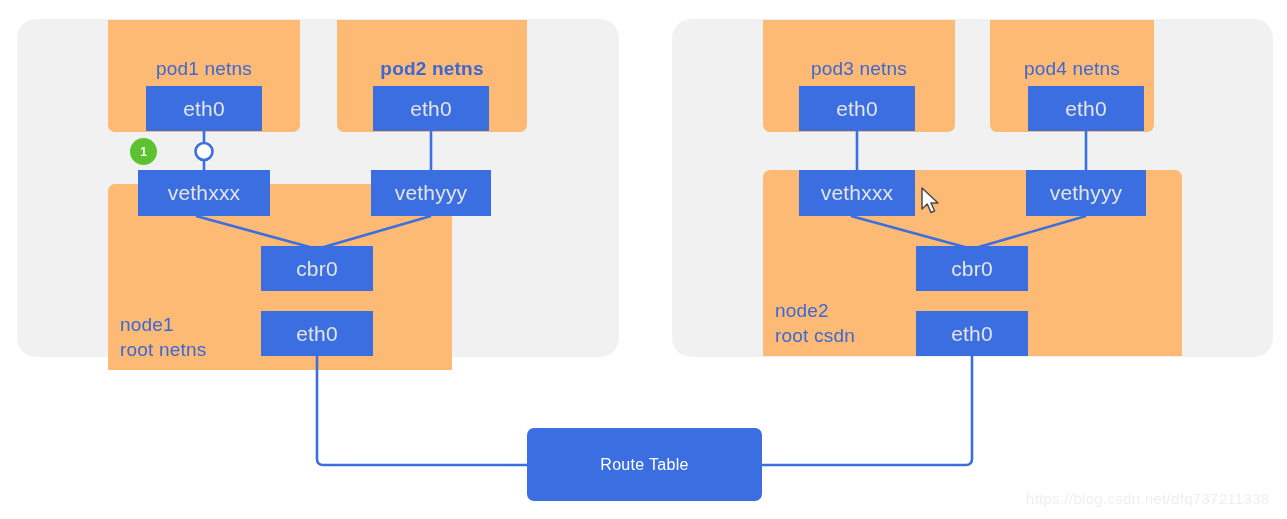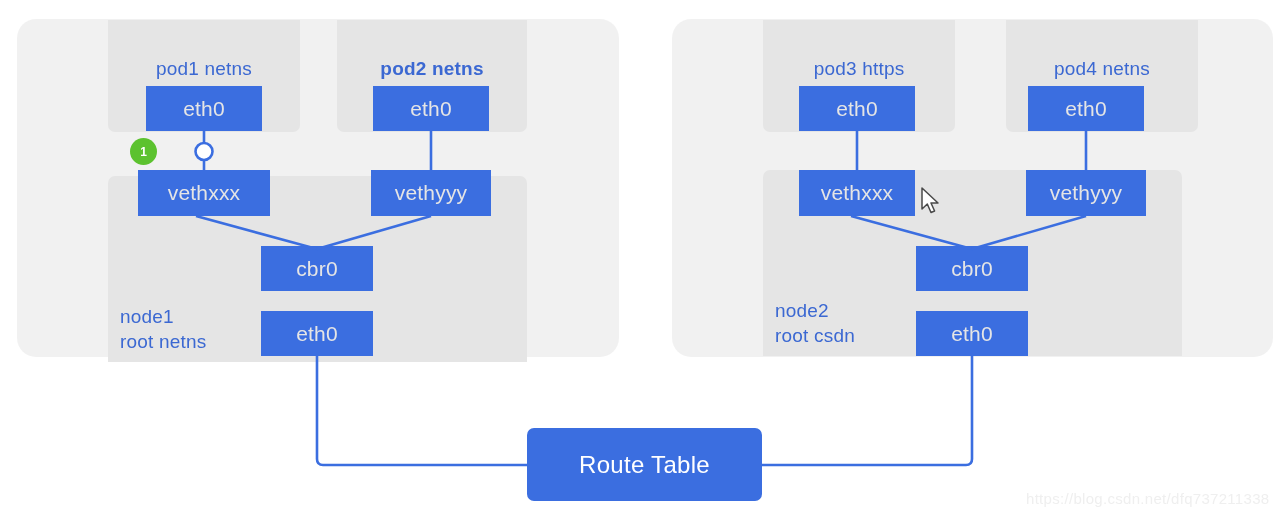--- a/index.html
+++ b/index.html
@@ -23,21 +23,21 @@
   .node-card {
     position: absolute;
     background: #f1f1f1;
     border-radius: 18px;
     box-shadow: 0 0 0 1px rgba(0,0,0,0.055);
   }
 
   
   .netns {
     position: absolute;
-    background: #e5e5e5;
+    background: #fdba74;
   }
   .netns.pod {
     border-bottom-left-radius: 7px;
     border-bottom-right-radius: 7px;
   }
   .netns.root {
     border-top-left-radius: 7px;
     border-top-right-radius: 7px;
   }
   .netns-label {
@@ -89,21 +89,21 @@
     align-items: center;
     justify-content: center;
   }
 
   
   .route-table {
     position: absolute;
     background: #3b6ee0;
     border-radius: 7px;
     color: #ffffff;
-    font-size: 24px;
+    font-size: 16px;
     display: flex;
     align-items: center;
     justify-content: center;
     letter-spacing: .3px;
   }
 
   
   .watermark {
     position: absolute;
     color: #efefef;
@@ -126,41 +126,41 @@
   <div class="node-card" style="left:18px; top:20px; width:600px; height:336px;"></div>
 
   <div class="netns pod" style="left:108px; top:20px; width:192px; height:112px;">
     <div class="netns-label center" style="top:36px;">pod1 netns</div>
   </div>
 
   <div class="netns pod" style="left:337px; top:20px; width:190px; height:112px;font-weight:bold;">
     <div class="netns-label center" style="top:36px;">pod2 netns</div>
   </div>
 
-  <div class="netns root" style="left:108px; top:176px; width:419px; height:186px;">
+  <div class="netns root" style="left:108px; top:184px; width:344px; height:186px;">
     <div class="netns-label" style="left:12px; top:128px;">node1
 root netns</div>
   </div>
 
   <div class="box" style="left:146px; top:86px; width:116px; height:45px;">eth0</div>
   <div class="box" style="left:373px; top:86px; width:116px; height:45px;">eth0</div>
   <div class="box" style="left:138px; top:170px; width:132px; height:46px;">vethxxx</div>
   <div class="box" style="left:371px; top:170px; width:120px; height:46px;">vethyyy</div>
   <div class="box" style="left:261px; top:246px; width:112px; height:45px;">cbr0</div>
   <div class="box" style="left:261px; top:311px; width:112px; height:45px;">eth0</div>
 
   <div class="badge" style="left:130px; top:138px;">1</div>
 
   <div class="node-card" style="left:673px; top:20px; width:599px; height:336px;"></div>
 
   <div class="netns pod" style="left:763px; top:20px; width:192px; height:112px;">
-    <div class="netns-label center" style="top:36px;">pod3 https</div>
-  </div>
-
-  <div class="netns pod" style="left:990px; top:20px; width:192px; height:112px;margin-left:16px;">
+    <div class="netns-label center" style="top:36px;">pod3 netns</div>
+  </div>
+
+  <div class="netns pod" style="left:990px; top:20px; width:164px; height:112px;">
     <div class="netns-label center" style="top:36px;">pod4 netns</div>
   </div>
 
   <div class="netns root" style="left:763px; top:170px; width:419px; height:186px;">
     <div class="netns-label" style="left:12px; top:128px;">node2
 root csdn</div>
   </div>
 
   <div class="box" style="left:799px; top:86px; width:116px; height:45px;">eth0</div>
   <div class="box" style="left:1028px; top:86px; width:116px; height:45px;">eth0</div>

